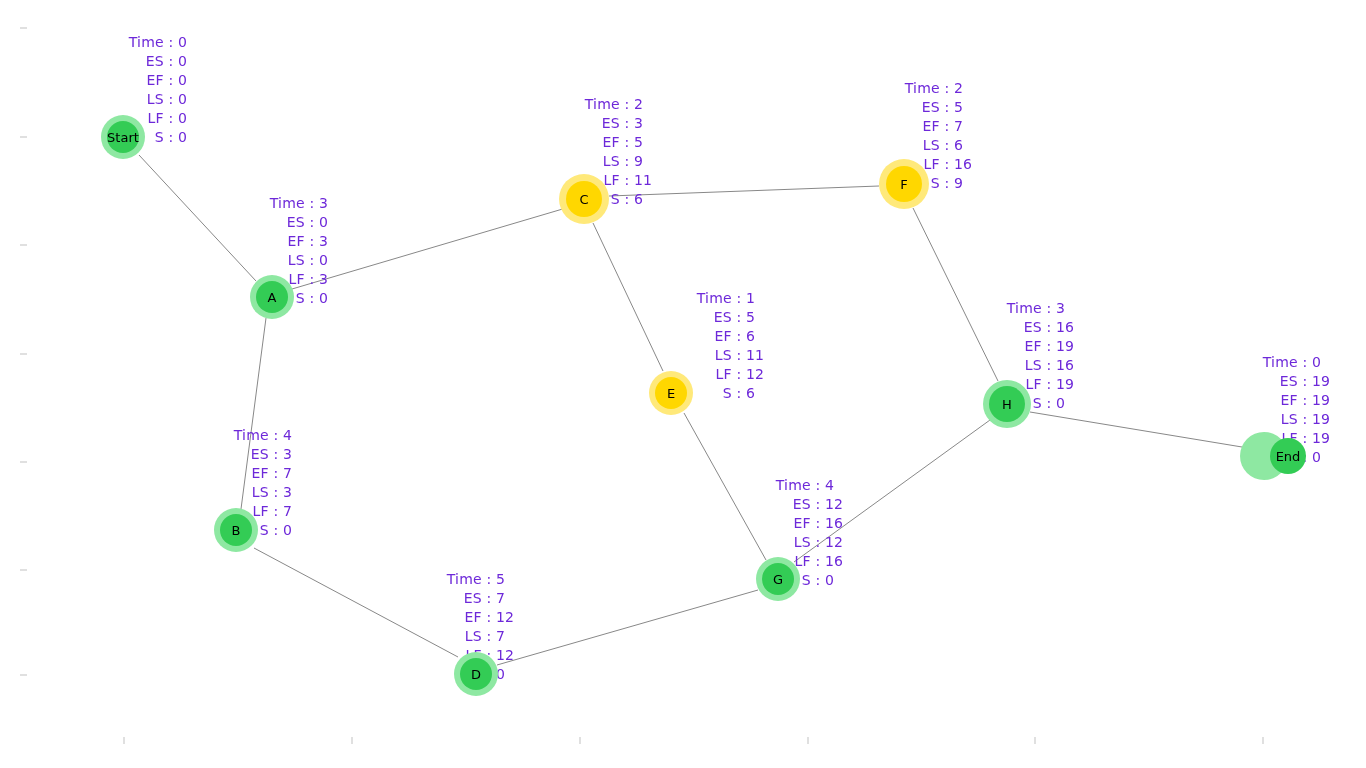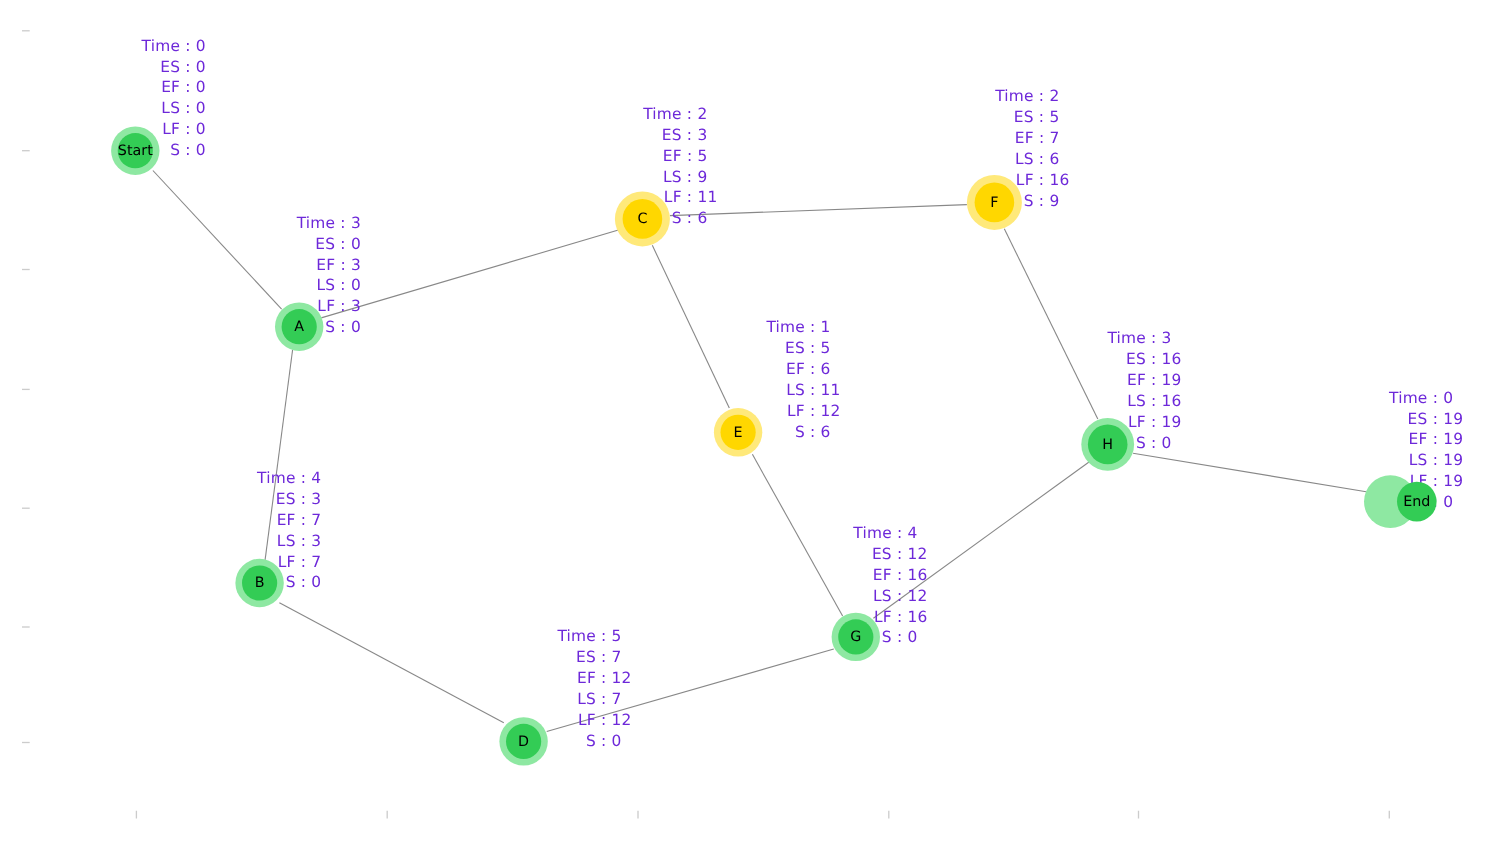--- a/index.html
+++ b/index.html
@@ -154,21 +154,21 @@
         <span class="info-row"><span class="info-key">ES : </span><span class="info-val">3</span></span>
         <span class="info-row"><span class="info-key">EF : </span><span class="info-val">5</span></span>
         <span class="info-row"><span class="info-key">LS : </span><span class="info-val">9</span></span>
         <span class="info-row"><span class="info-key">LF : </span><span class="info-val">11</span></span>
         <span class="info-row"><span class="info-key">S : </span><span class="info-val">6</span></span>
       </div>
       <div class="node-halo" style="left: 559px; top: 174px; width: 50px; height: 50px; background: rgb(255, 233, 122);"></div>
       <div class="node-circle" style="left: 566px; top: 181px; width: 36px; height: 36px; background: rgb(255, 215, 0);">
         <span class="node-label">C</span>
       </div>
-      <div class="info-block" style="right: 788px; top: 570px; margin-left: 12px;">
+      <div class="info-block" style="right: 848px; top: 570px; margin-left: 12px;">
         <span class="info-row"><span class="info-key">Time : </span><span class="info-val">5</span></span>
         <span class="info-row"><span class="info-key">ES : </span><span class="info-val">7</span></span>
         <span class="info-row"><span class="info-key">EF : </span><span class="info-val">12</span></span>
         <span class="info-row"><span class="info-key">LS : </span><span class="info-val">7</span></span>
         <span class="info-row"><span class="info-key">LF : </span><span class="info-val">12</span></span>
         <span class="info-row"><span class="info-key">S : </span><span class="info-val">0</span></span>
       </div>
       <div class="node-halo" style="left: 454px; top: 652px; width: 44px; height: 44px; background: rgb(142, 232, 162);"></div>
       <div class="node-circle" style="left: 460px; top: 658px; width: 32px; height: 32px; background: rgb(51, 204, 85);">
         <span class="node-label">D</span>

